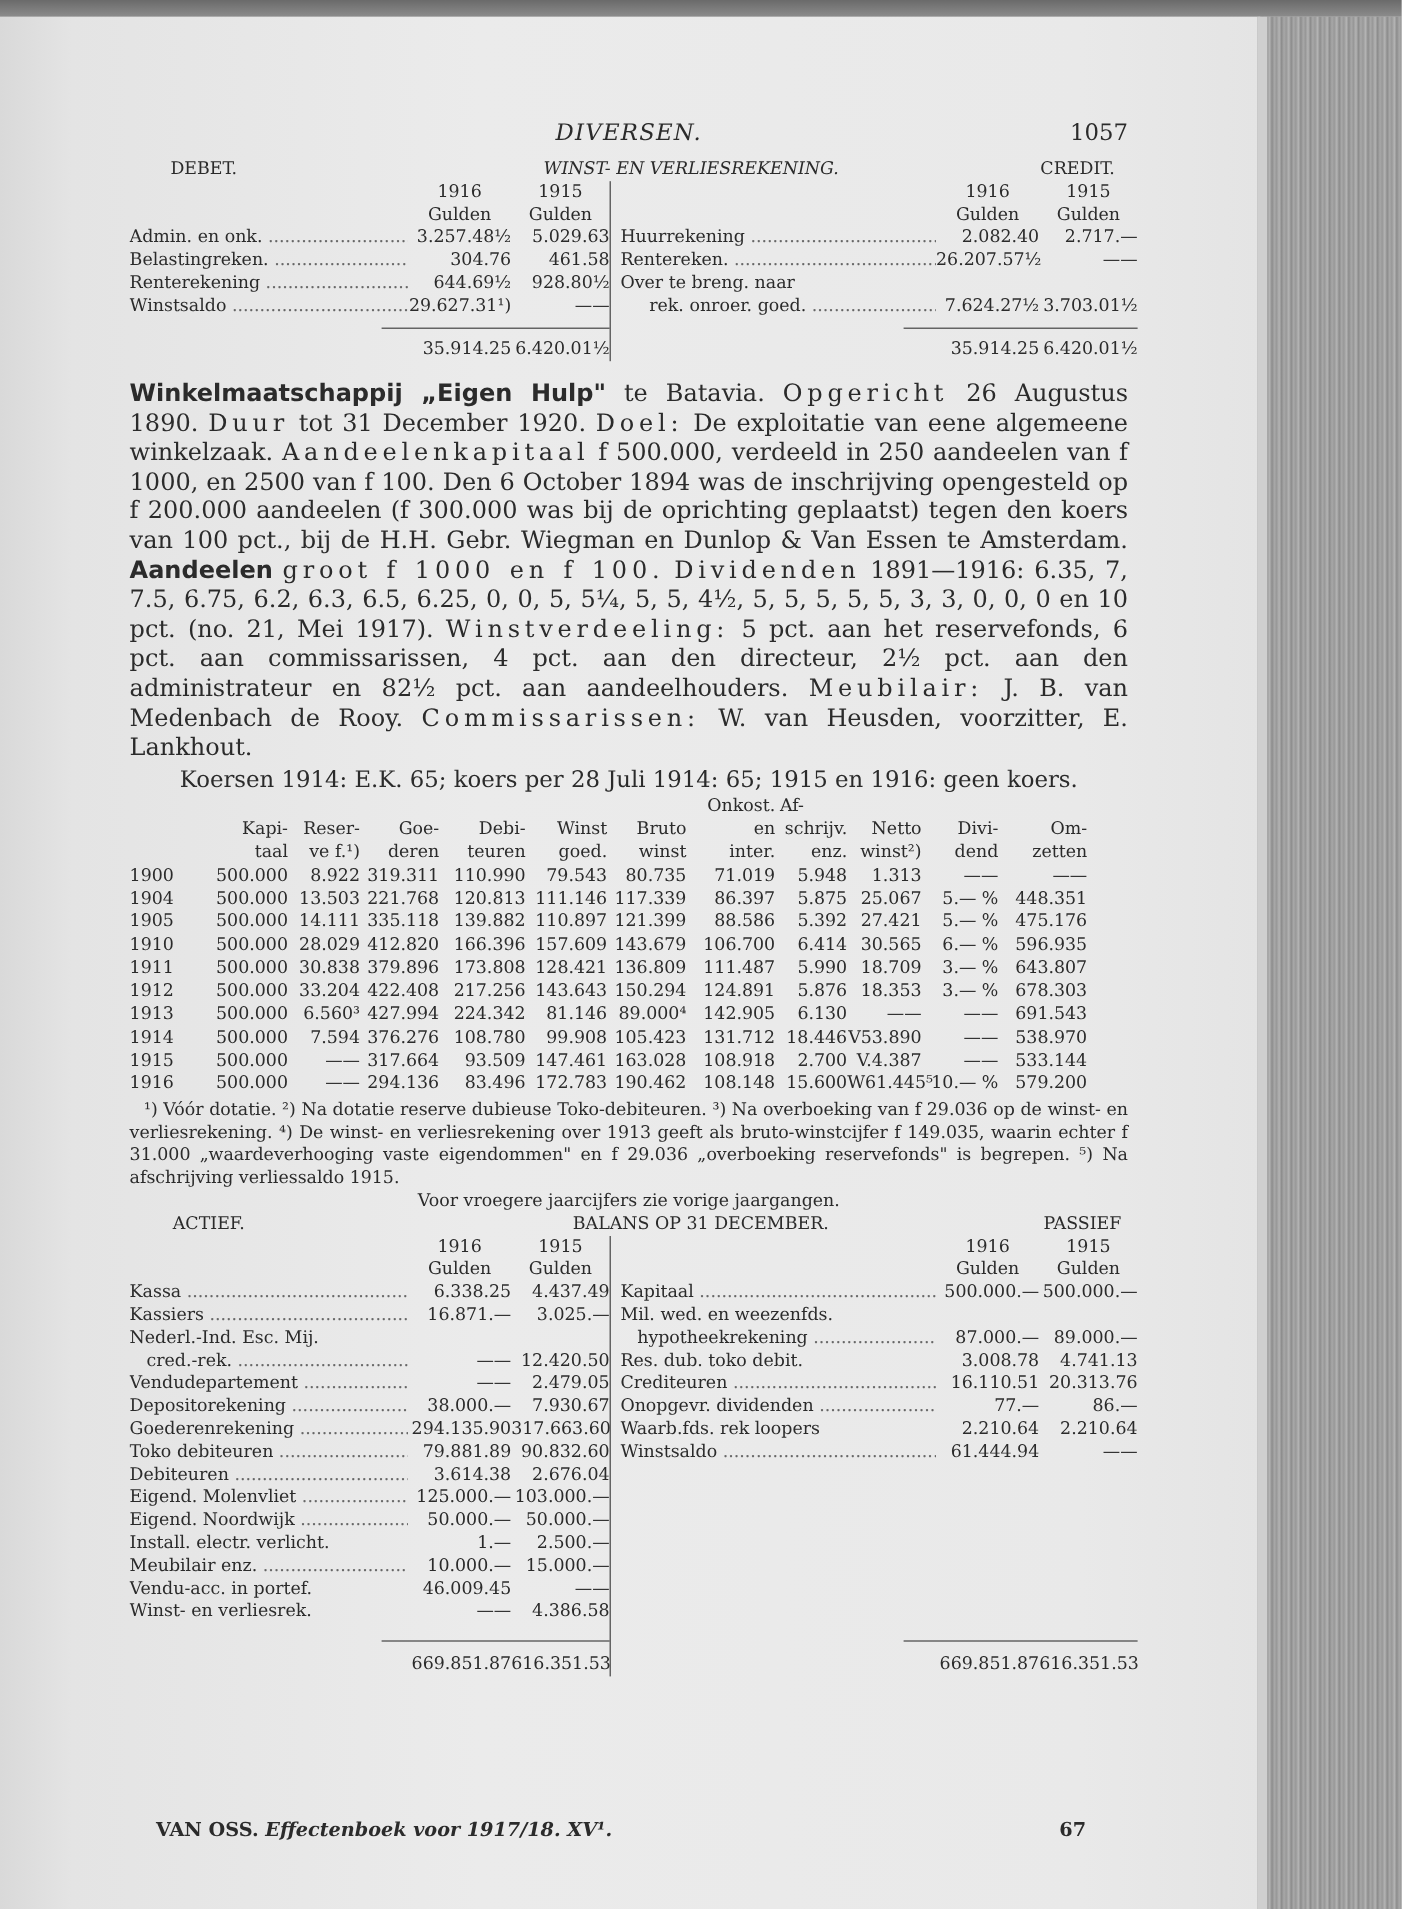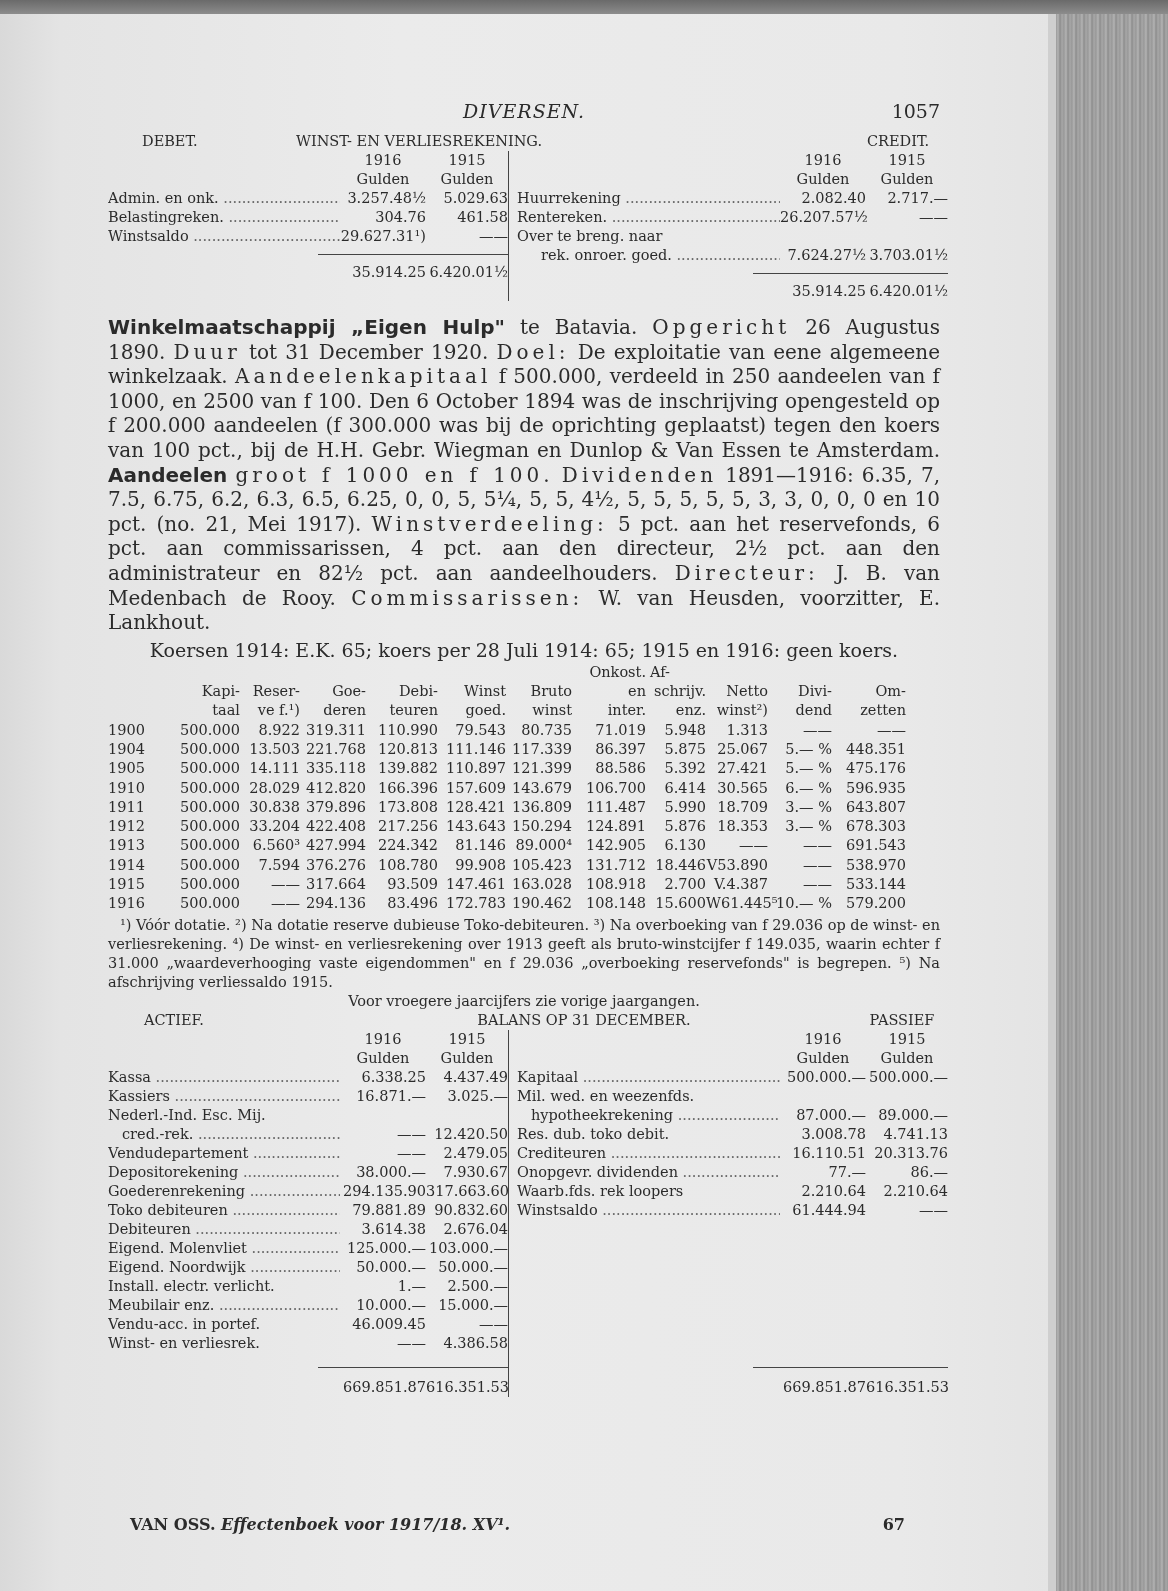--- a/index.html
+++ b/index.html
@@ -55,21 +55,21 @@
 <div class="content">
 
   <div class="hdr">
     <span class="title">DIVERSEN.</span>
     <span class="pnum">1057</span>
   </div>
 
   <div class="acct" style="margin-top:4px;">
     <div class="row" style="height:19px;">
       <span style="width:130px;padding-left:34px;">DEBET.</span>
-      <span style="width:560px;text-align:left;padding-left:24px;">WINST- EN VERLIESREKENING.</span>
+      <span style="width:560px;text-align:center;padding-left:24px;font-style:italic;">WINST- EN VERLIESREKENING.</span>
       <span style="flex:1;text-align:center;">CREDIT.</span>
     </div>
     <div class="row">
       <div class="side left">
         <div class="line yrs">
             <span class="lbl nodots"></span>
             <span class="v">1916</span>
             <span class="v2">1915</span>
           </div>
         <div class="line yrs">
@@ -79,20 +79,25 @@
           </div>
         <div class="line">
             <span class="lbl">Admin. en onk.</span>
             <span class="v">3.257.48½</span>
             <span class="v2">5.029.63</span>
           </div>
         <div class="line">
             <span class="lbl">Belastingreken.</span>
             <span class="v">304.76</span>
             <span class="v2">461.58</span>
+          </div>
+        <div class="line">
+            <span class="lbl">Renterekening</span>
+            <span class="v">644.69½</span>
+            <span class="v2">928.80½</span>
           </div>
         <div class="line">
             <span class="lbl">Winstsaldo</span>
             <span class="v">29.627.31¹)</span>
             <span class="v2">——</span>
           </div>
         <div class="sumrule"></div>
         <div class="line" style="margin-top:8px;">
             <span class="lbl nodots"></span>
             <span class="v">35.914.25</span>
@@ -150,21 +155,21 @@
     <span class="sp">Doel:</span>
     <span>De exploitatie van eene algemeene winkelzaak.</span>
     <span class="sp">Aandeelenkapitaal</span>
     <span>f 500.000, verdeeld in 250 aandeelen van f 1000, en 2500 van f 100. Den 6 October 1894 was de inschrijving opengesteld op f 200.000 aandeelen (f 300.000 was bij de oprichting geplaatst) tegen den koers van 100 pct., bij de H.H. Gebr. Wiegman en Dunlop &amp; Van Essen te Amsterdam.</span>
     <span class="b">Aandeelen</span>
     <span class="sp">groot f 1000 en f 100.</span>
     <span class="sp">Dividenden</span>
     <span>1891—1916: 6.35, 7, 7.5, 6.75, 6.2, 6.3, 6.5, 6.25, 0, 0, 5, 5¼, 5, 5, 4½, 5, 5, 5, 5, 5, 3, 3, 0, 0, 0 en 10 pct. (no. 21, Mei 1917).</span>
     <span class="sp">Winstverdeeling:</span>
     <span>5 pct. aan het reservefonds, 6 pct. aan commissarissen, 4 pct. aan den directeur, 2½ pct. aan den administrateur en 82½ pct. aan aandeelhouders.</span>
-    <span class="sp">Directeur:</span>
+    <span class="sp">Meubilair:</span>
     <span>J. B. van Medenbach de Rooy.</span>
     <span class="sp">Commissarissen:</span>
     <span>W. van Heusden, voorzitter, E. Lankhout.</span>
   </div>
   <div class="koersen">Koersen 1914: E.K. 65; koers per 28 Juli 1914: 65; 1915 en 1916: geen koers.</div>
 
   <div class="stats">
     <div class="r">
       <span class="c w0"></span>
         <span class="c w1"></span>

